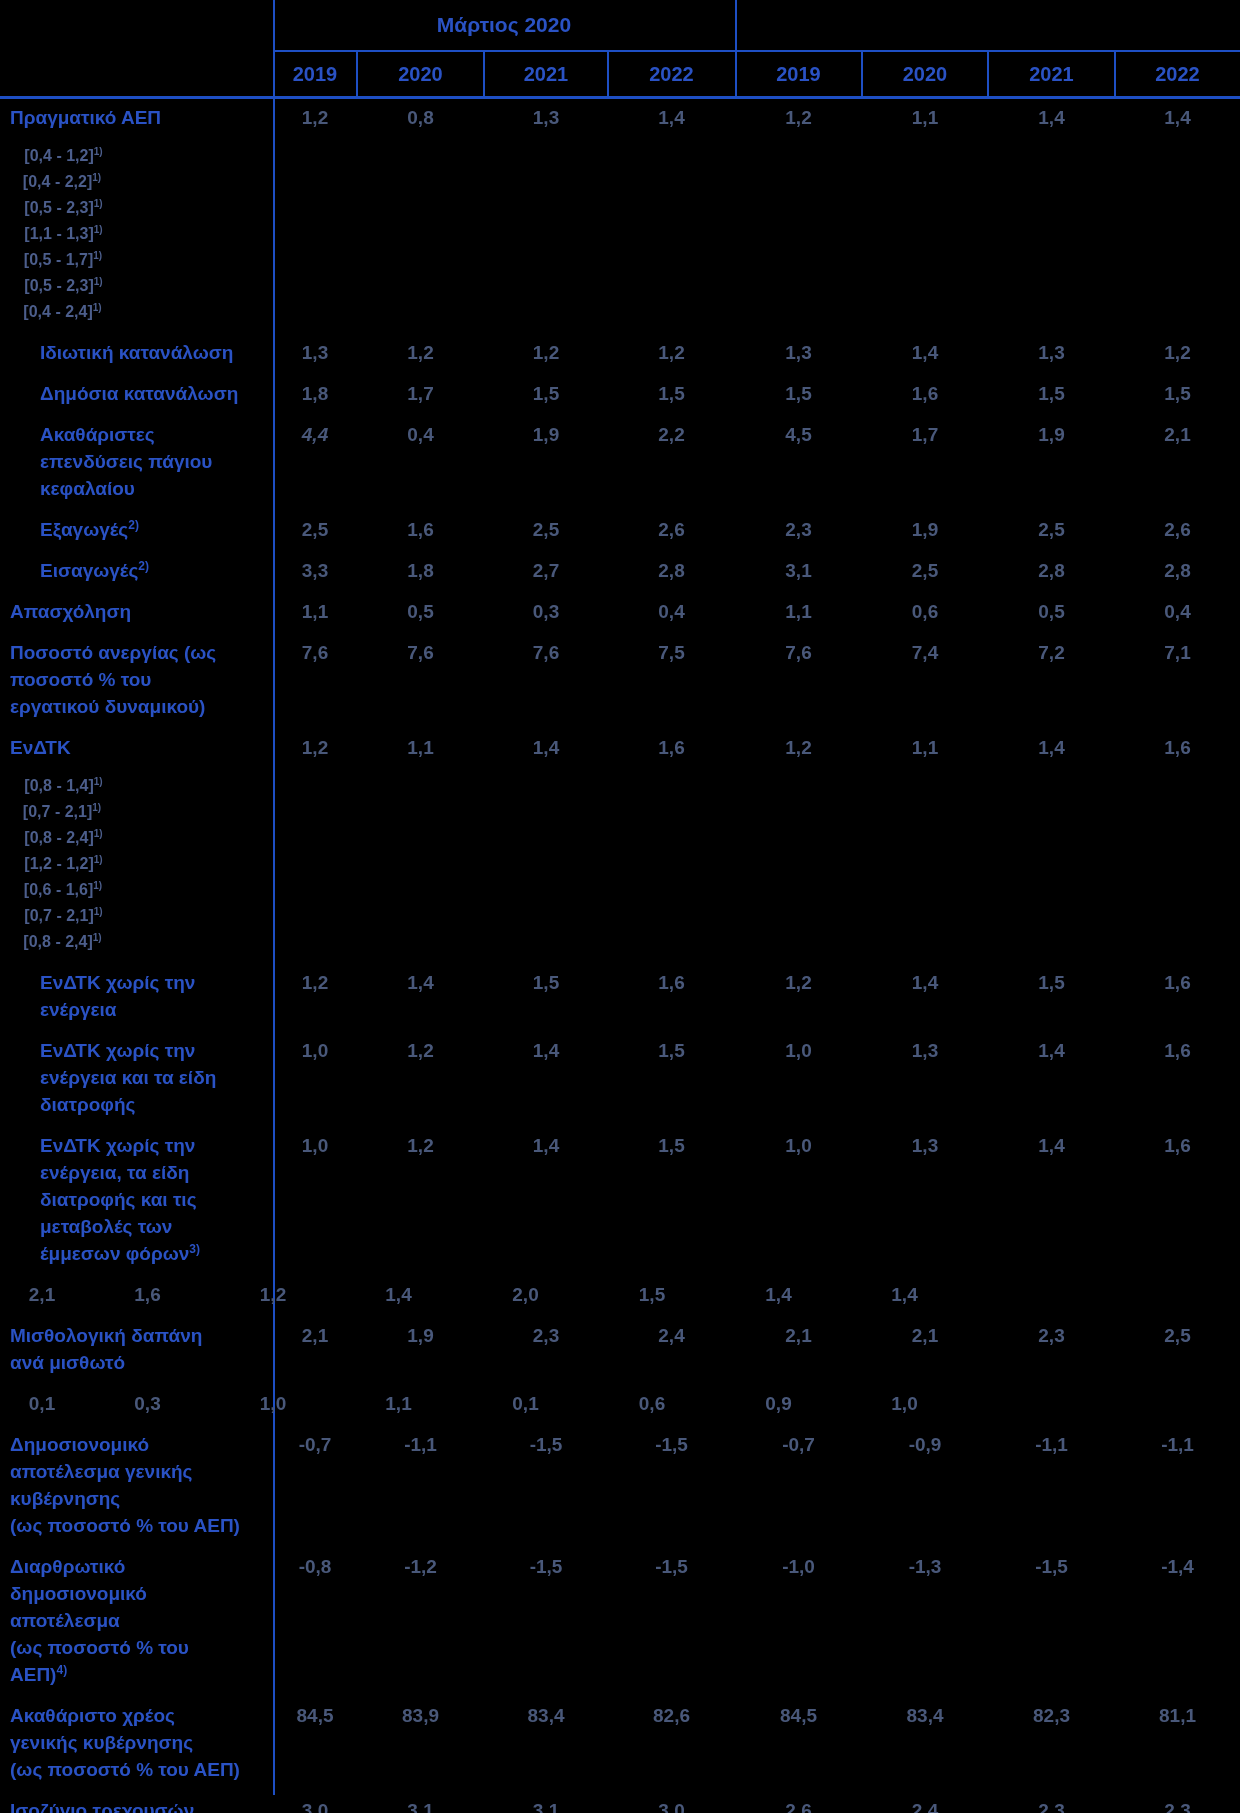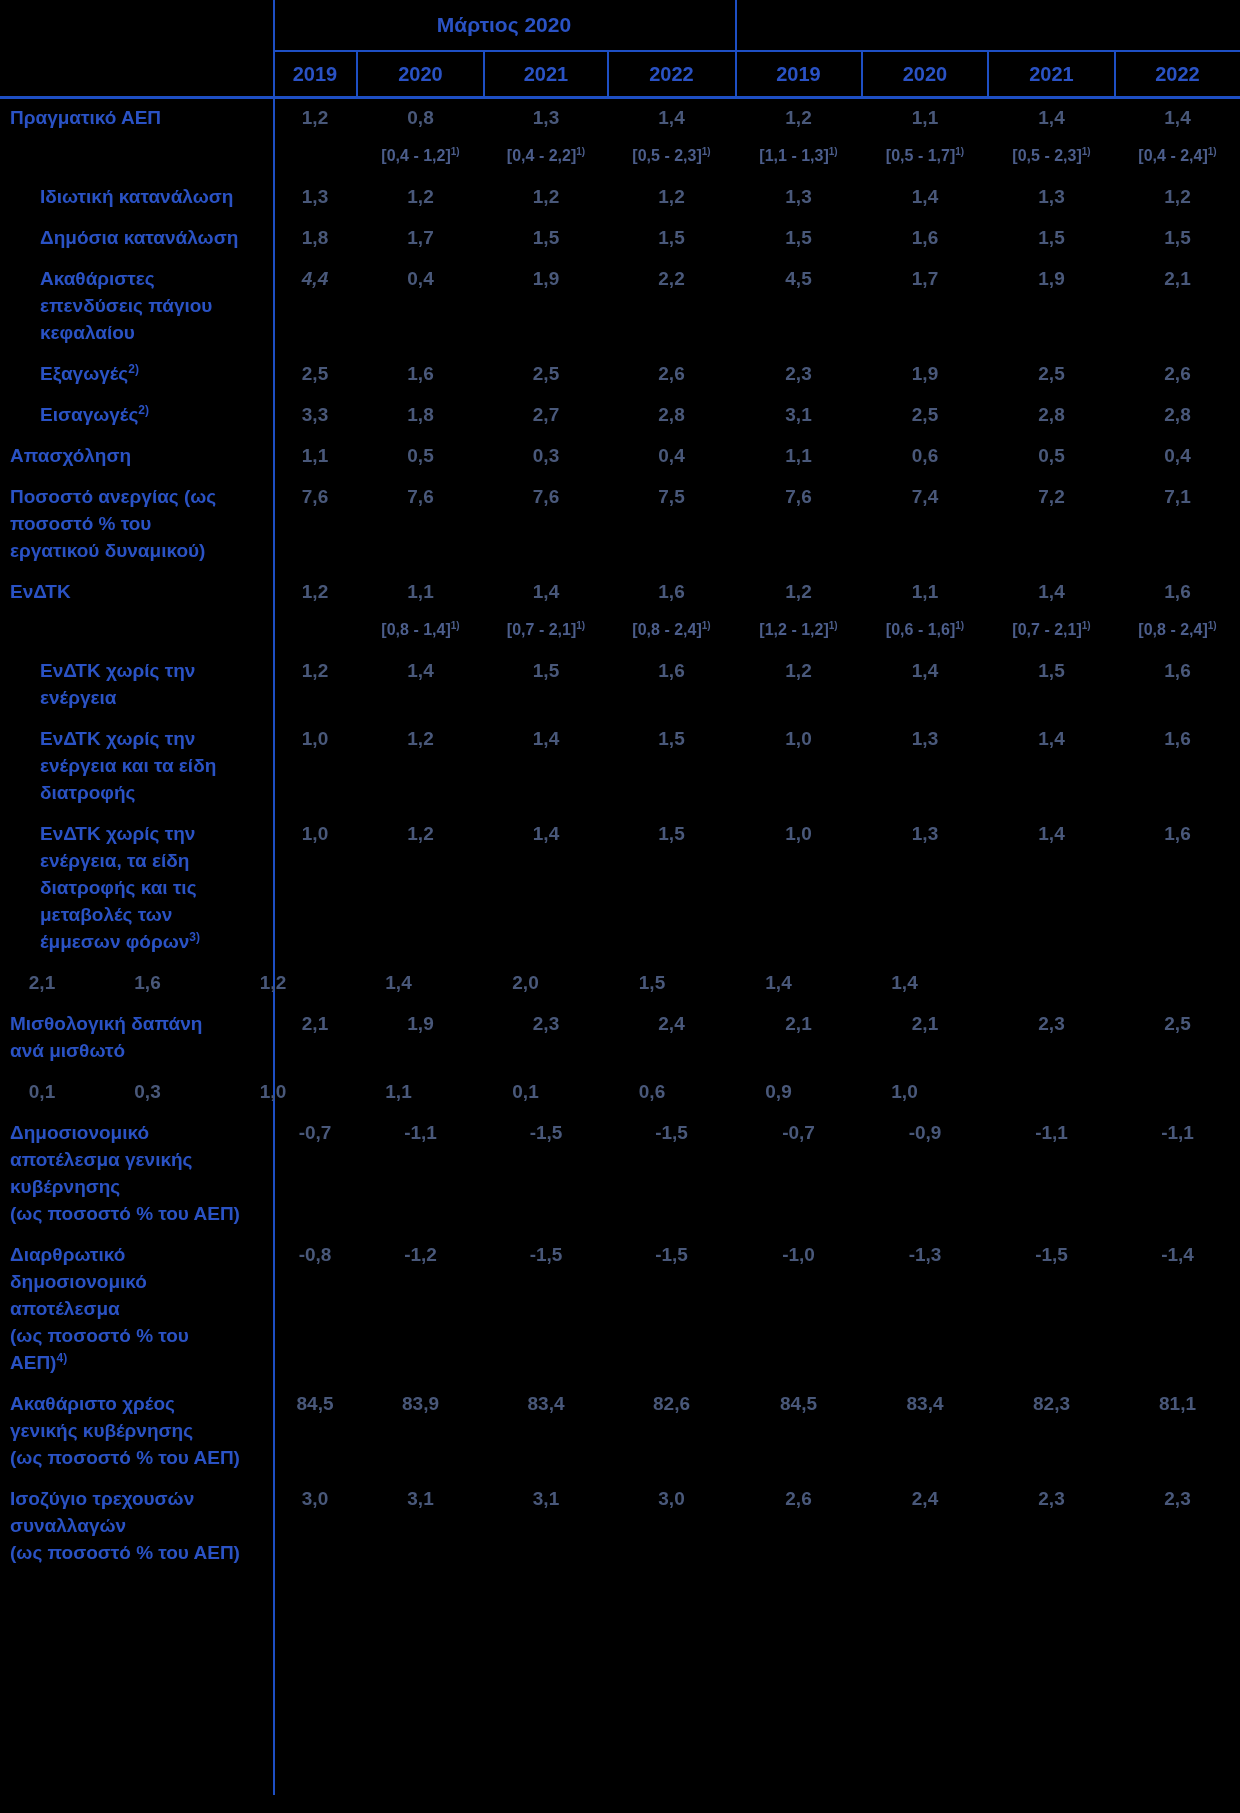--- a/index.html
+++ b/index.html
@@ -42,21 +42,21 @@
   .rlabel.indent { padding-left: 40px; }
   .lab-line { white-space: nowrap; }
   .lab-sup { font-size: 12px; line-height: 0; vertical-align: super; }
   .vcell {
     box-sizing: border-box;
     text-align: center;
     color: #49587a;
     font-size: 19px;
     line-height: 27px;
   }
-  .range-line { display: flex; margin-top: 12px; }
+  .range-line { display: flex; margin-top: 12px; flex-direction: column; }
   .rspacer { width: 273px; }
   .rcell {
     box-sizing: border-box;
     text-align: center;
     color: #4c5e8c;
     font-size: 16px;
     line-height: 26px;
     white-space: nowrap;
   }
   .rcell sup { font-size: 10px; line-height: 0; vertical-align: super; }

